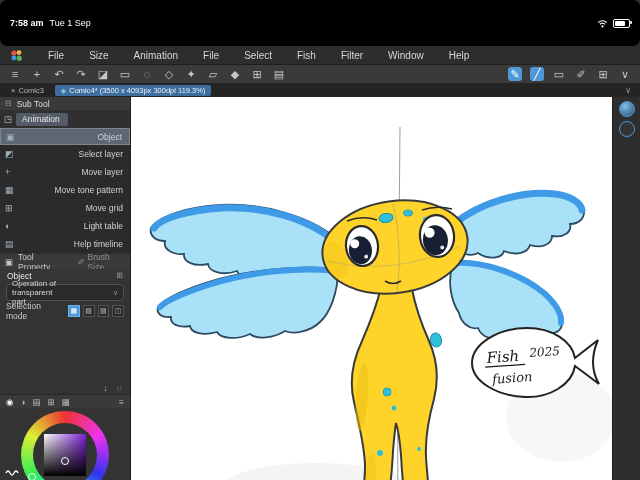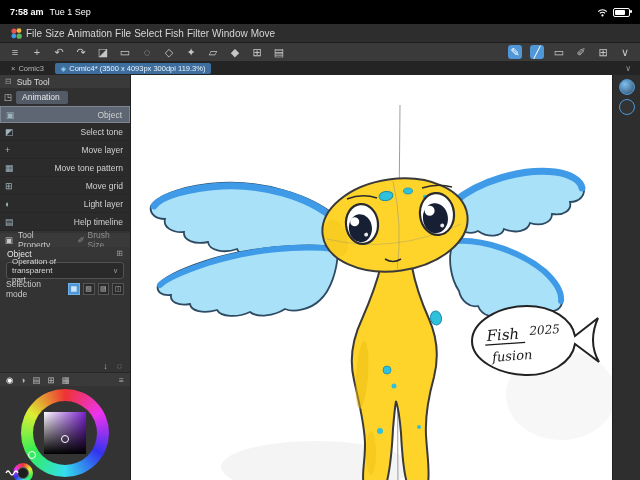--- a/index.html
+++ b/index.html
@@ -1,31 +1,31 @@
 <!DOCTYPE html>
 <html><head>
 <meta charset="utf-8">
 <style>
   html,body{margin:0;padding:0;background:#111;}
   .screen{position:relative;width:640px;height:480px;background:#2e2e2e;overflow:hidden;
           font-family:"Liberation Sans",sans-serif;color:#ddd;}
 
   
   .status-bar{height:16px;background:#000;display:flex;justify-content:space-between;align-items:center;
-              padding:4px 10px;font-size:9px;color:#fff;}
+              padding:15px 10px;font-size:9px;color:#fff;border-radius:7px;}
   .sb-left{display:flex;gap:6px;align-items:center;}
   .sb-time{font-weight:bold;}
   .sb-right{display:flex;gap:5px;align-items:center;}
   .battery{position:relative;display:inline-block;width:15px;height:7px;border:1px solid #fff;border-radius:2px;}
   .battery::after{content:"";position:absolute;right:-3px;top:1.5px;width:2px;height:3px;background:#fff;border-radius:1px;}
   .battery-fill{position:absolute;left:1px;top:1px;bottom:1px;width:10px;background:#fff;border-radius:1px;}
 
   
   .menu-bar{height:18px;background:#2d2d2d;border-bottom:1px solid #1e1e1e;display:flex;align-items:center;
-            gap:3px;padding:0 10px;font-size:10px;color:#d6d6d6;}
+            gap:25px;padding:0 10px;font-size:10px;color:#d6d6d6;}
   .menu-item{cursor:default;}
   .logo{width:13px;height:13px;}
 
   
   .toolbar{height:18px;background:#3a3a3a;border-bottom:1px solid #242424;display:flex;align-items:center;
            padding:0 8px;gap:8px;font-size:11px;color:#c6c6c6;}
   .tb-icon{display:inline-flex;align-items:center;justify-content:center;width:14px;height:14px;line-height:1;}
   .tb-icon.sel{background:#4f97d7;color:#fff;border-radius:3px;}
   .tb-spacer{flex:1;}
 
@@ -129,21 +129,21 @@
       <circle cx="9.2" cy="9.2" r="2.6" fill="#58b55c"></circle>
     </svg>
     <span class="menu-item">File</span>
     <span class="menu-item">Size</span>
     <span class="menu-item">Animation</span>
     <span class="menu-item">File</span>
     <span class="menu-item">Select</span>
     <span class="menu-item">Fish</span>
     <span class="menu-item">Filter</span>
     <span class="menu-item">Window</span>
-    <span class="menu-item">Move</span>
+    <span class="menu-item">Help</span>
   </div>
 
   <div class="toolbar">
     <span class="tb-icon">≡</span>
     <span class="tb-icon">+</span>
     <span class="tb-icon">↶</span>
     <span class="tb-icon">↷</span>
     <span class="tb-icon">◪</span>
     <span class="tb-icon">▭</span>
     <span class="tb-icon">◌</span>
@@ -188,37 +188,37 @@
         <span class="op-btn">Animation</span>
       </div>
 
       <div class="tool-list">
         <div class="tool-item selected">
           <span class="ti">▣</span>
           <span class="tl">Object</span>
         </div>
         <div class="tool-item">
           <span class="ti">◩</span>
-          <span class="tl">Select tone</span>
+          <span class="tl">Select layer</span>
         </div>
         <div class="tool-item">
           <span class="ti">+</span>
           <span class="tl">Move layer</span>
         </div>
         <div class="tool-item">
           <span class="ti">▦</span>
           <span class="tl">Move tone pattern</span>
         </div>
         <div class="tool-item">
           <span class="ti">⊞</span>
           <span class="tl">Move grid</span>
         </div>
         <div class="tool-item">
           <span class="ti">◐</span>
-          <span class="tl">Light layer</span>
+          <span class="tl">Light table</span>
         </div>
         <div class="tool-item">
           <span class="ti">▤</span>
           <span class="tl">Help timeline</span>
         </div>
       </div>
 
       <div class="tp-header">
         <span class="pi">▣</span>
         <span>Tool Property</span>

